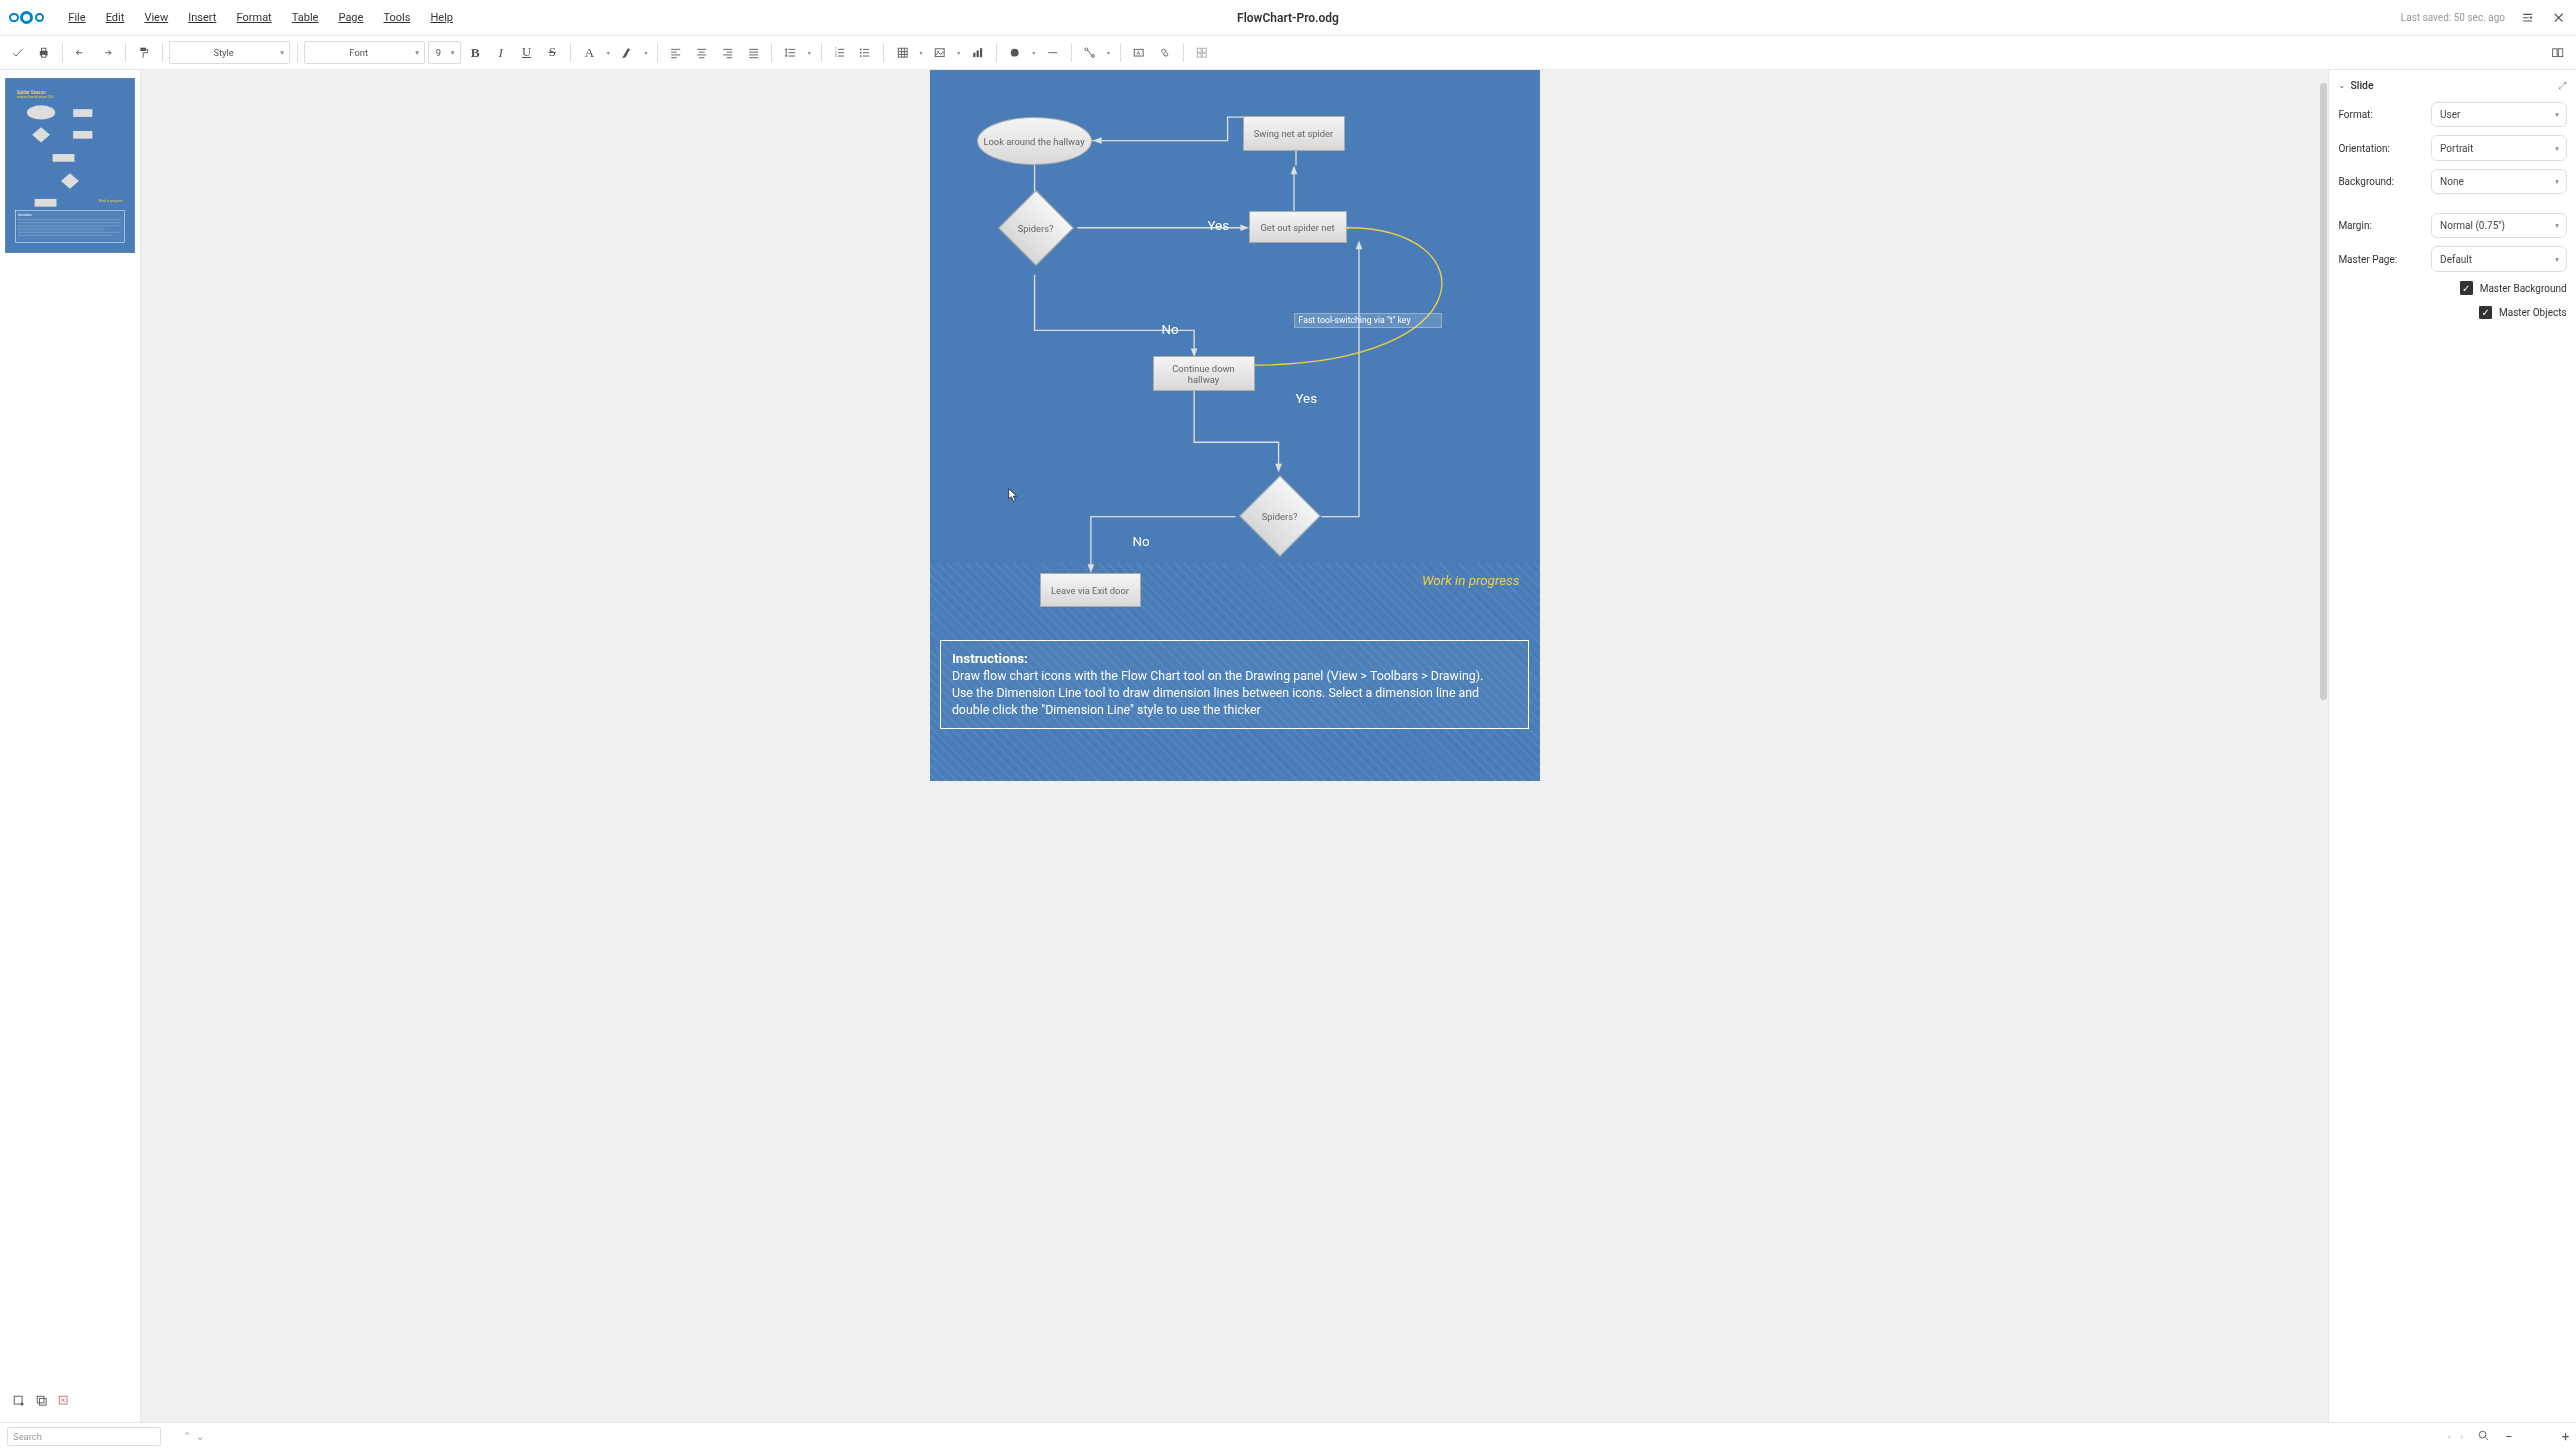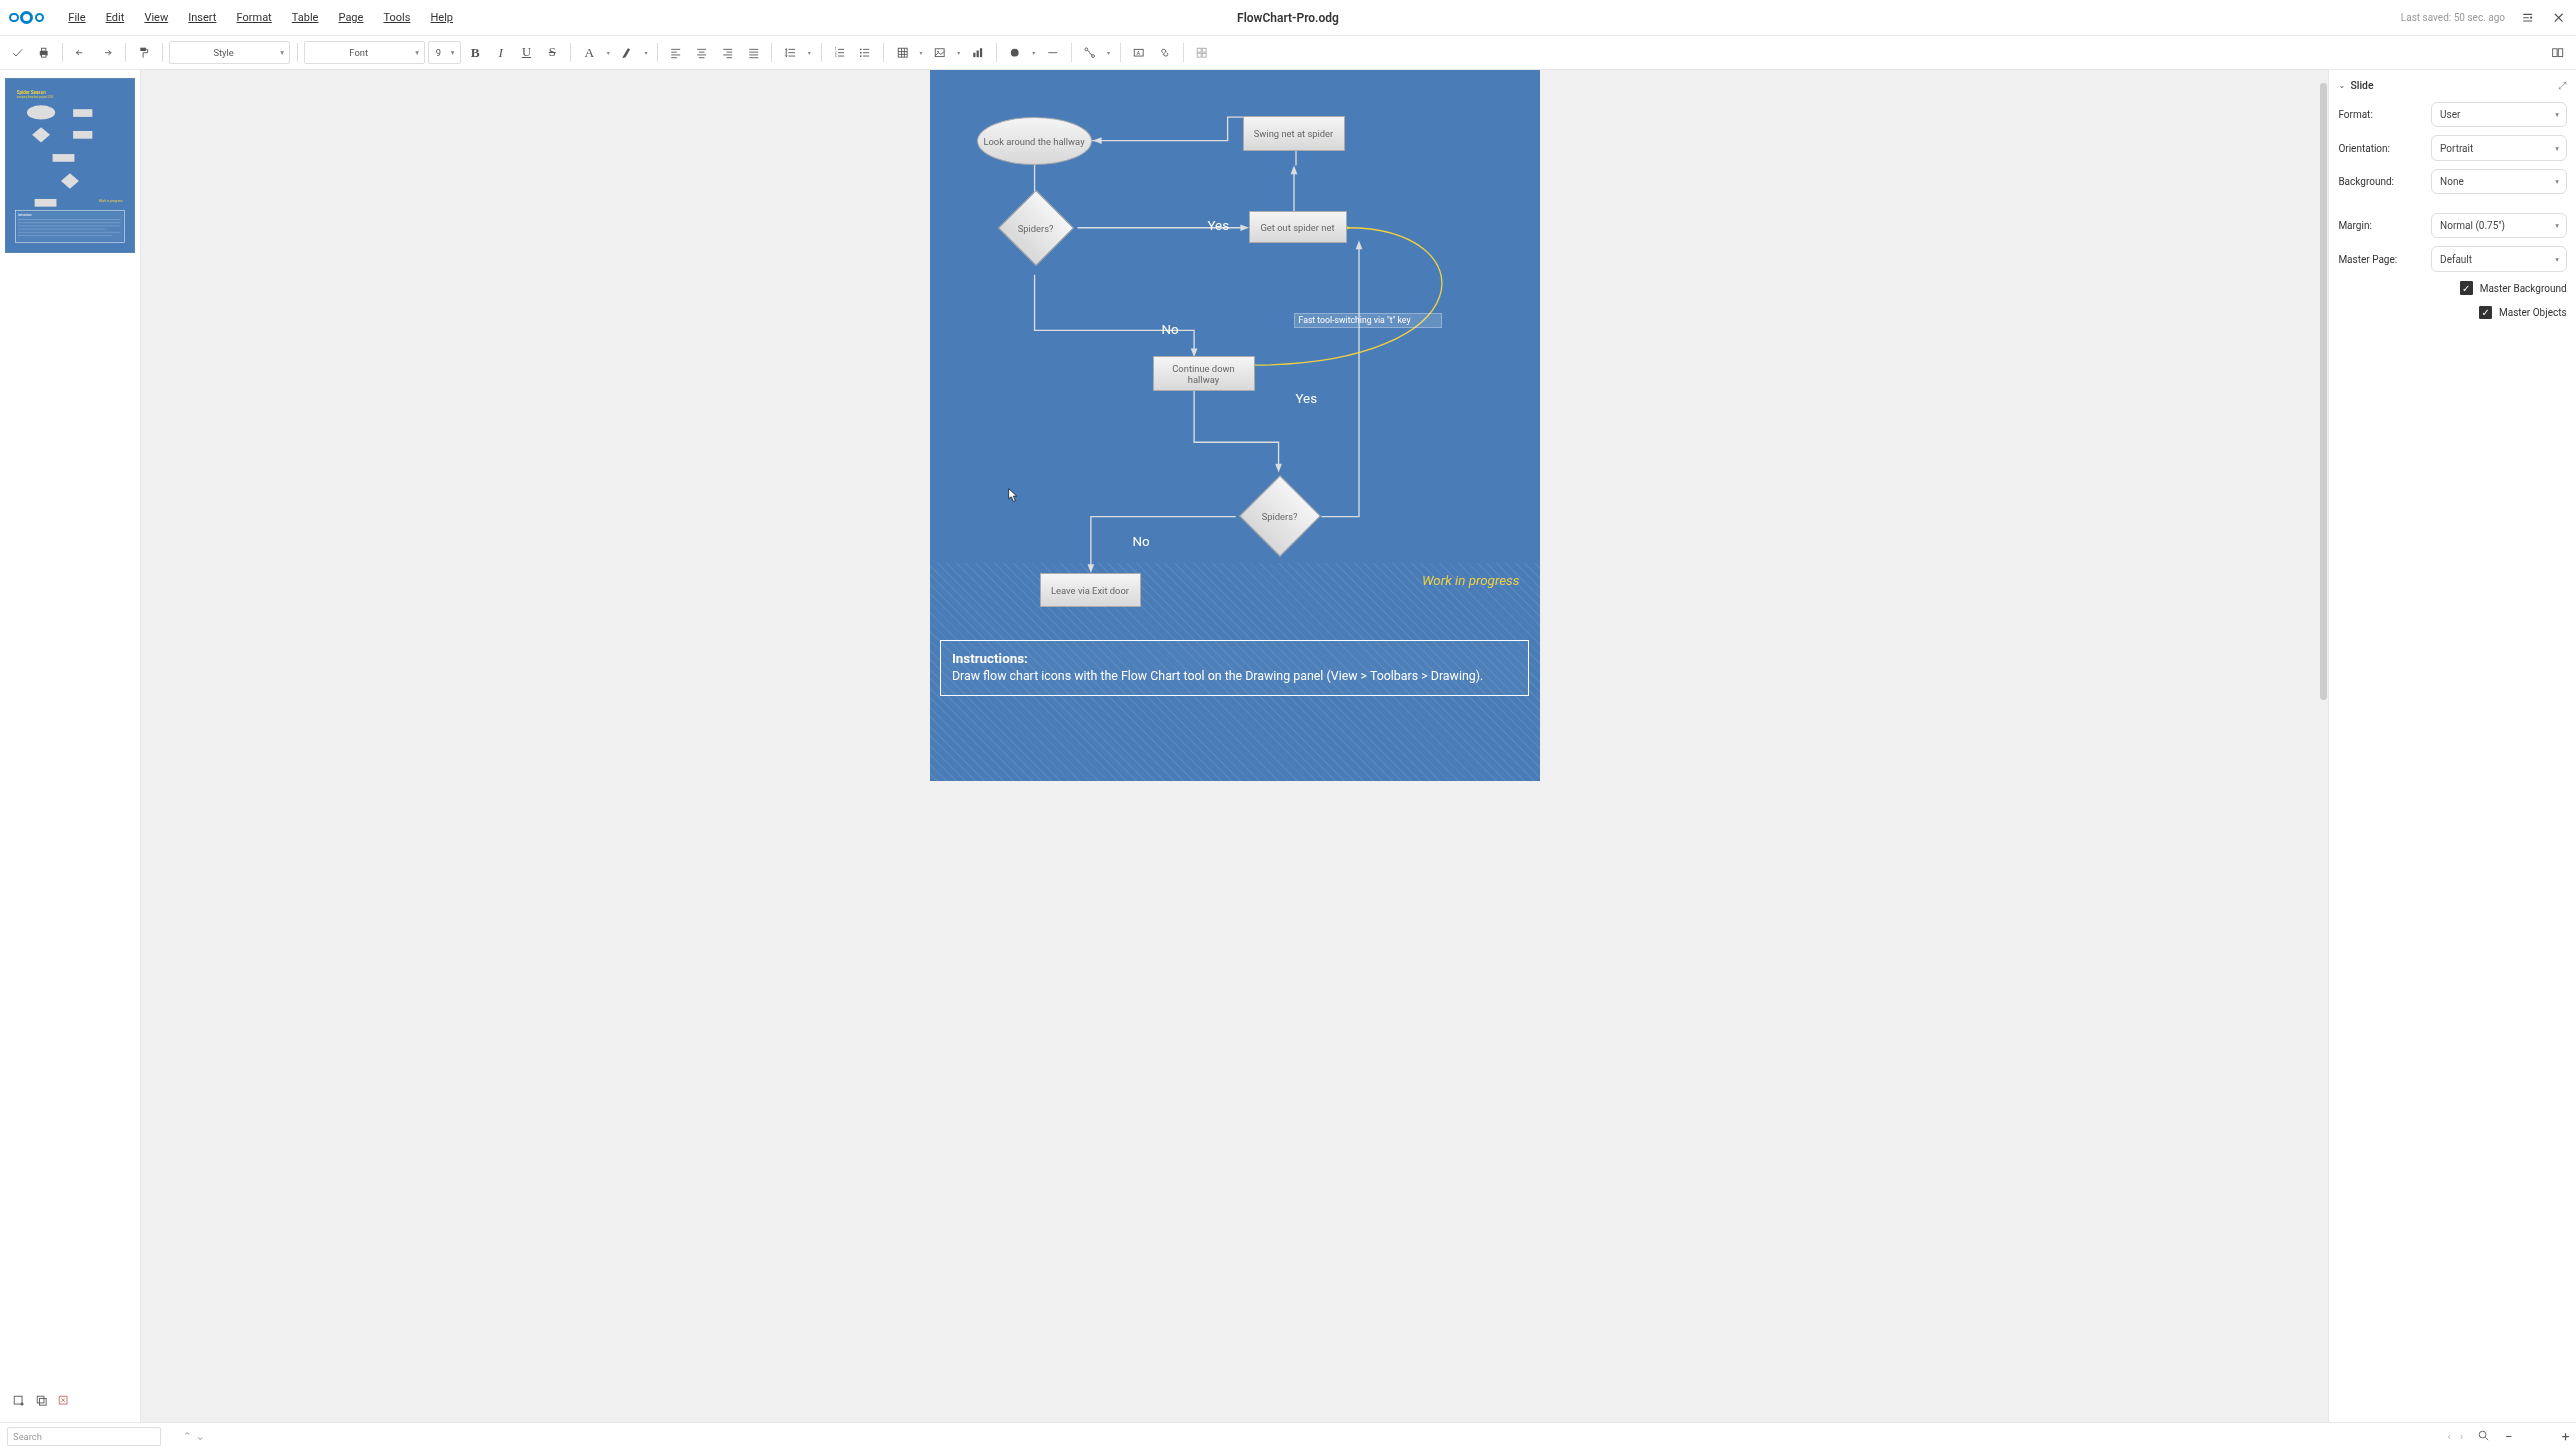--- a/index.html
+++ b/index.html
@@ -458,20 +458,21 @@
           <div class="edge-label" style="left:232px;top:252px">No</div>
           <div class="edge-label" style="left:366px;top:321px">Yes</div>
           <div class="edge-label" style="left:203px;top:464px">No</div>
 
           <div class="tooltip-box" style="left:364px;top:243px;width:148px">Fast tool-switching via "t" key</div>
           <div class="wip" style="right:20px;top:503px">Work in progress</div>
 
           <div class="instr-box" style="left:10.7px;top:570px;right:10.7px">
             <div class="instr-title">Instructions:</div>
             <div>Draw flow chart icons with the Flow Chart tool on the Drawing panel (View &gt; Toolbars &gt; Drawing).</div>
+            <div>Use the Dimension Line tool to draw dimension lines between icons. Select a dimension line and double click the "Dimension Line" style to use the thicker</div>
           </div>
         </div>
       </div>
       <div class="scrollbar-v"></div>
     </div>
 
     <div class="props-panel">
       <div class="props-header">
         <span class="chev">⌄</span>
         <span>Slide</span>

